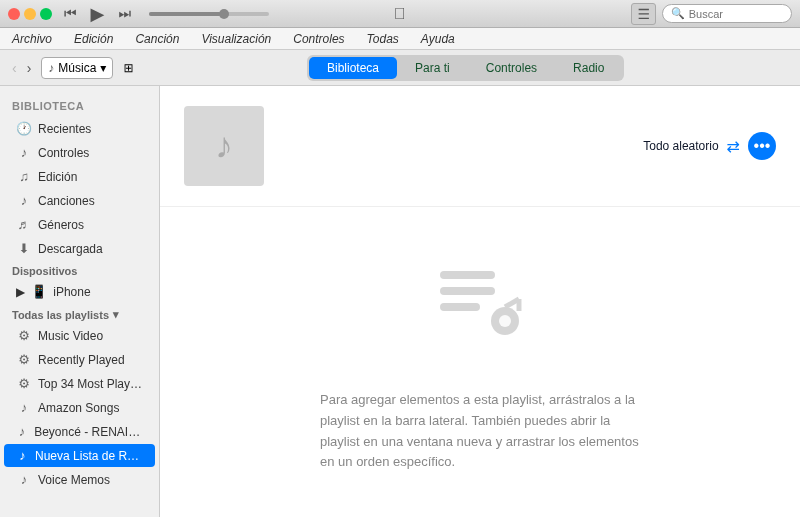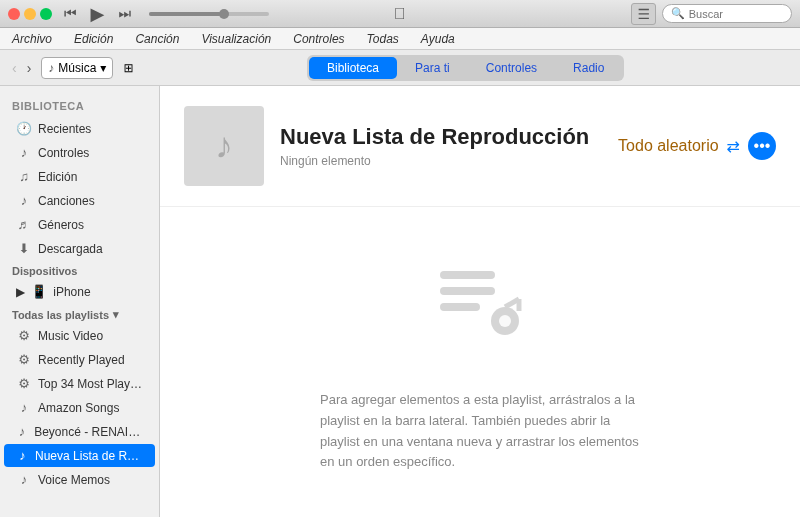--- a/index.html
+++ b/index.html
@@ -185,21 +185,21 @@
       border-radius: 6px;
       padding: 2px;
     }
     .tab-btn {
       padding: 4px 18px;
       border: none;
       border-radius: 5px;
       font-size: 12px;
       cursor: pointer;
       background: transparent;
-      color: #1d4ed8;
+      color: #14532d;
     }
     .tab-btn.active {
       background: #007aff;
       color: white;
     }
 
     
     .main-layout {
       display: flex;
       height: calc(517px - 28px - 22px - 36px);
@@ -315,22 +315,22 @@
       color: #888;
       margin-top: 4px;
     }
     .playlist-actions {
       display: flex;
       align-items: center;
       gap: 8px;
       margin-left: auto;
     }
     .shuffle-label {
-      font-size: 16px;
-      color: #a16207;
+      font-size: 12px;
+      color: #0f172a;
       cursor: pointer;
     }
     .shuffle-icon {
       font-size: 16px;
       color: #007aff;
     }
     .more-btn {
       width: 28px;
       height: 28px;
       background: #007aff;
@@ -507,24 +507,20 @@
       <span class="sidebar-icon">♪</span>
       <span class="sidebar-label">Voice Memos</span>
     </div>
   </div>
 
   <div class="content-area">
 
     <div class="playlist-header">
       <div class="playlist-art">
         <span class="playlist-art-icon" style="font-size:36px;color:#aaa;">♪</span>
-      </div>
-      <div class="playlist-info">
-        <div class="playlist-title">Nueva Lista de Reproducción</div>
-        <div class="playlist-subtitle">Ningún elemento</div>
       </div>
       <div class="playlist-actions">
         <span class="shuffle-label">Todo aleatorio</span>
         <span class="shuffle-icon">⇄</span>
         <button class="more-btn">•••</button>
       </div>
     </div>
 
     <div class="empty-state">
       <div class="empty-icon">

